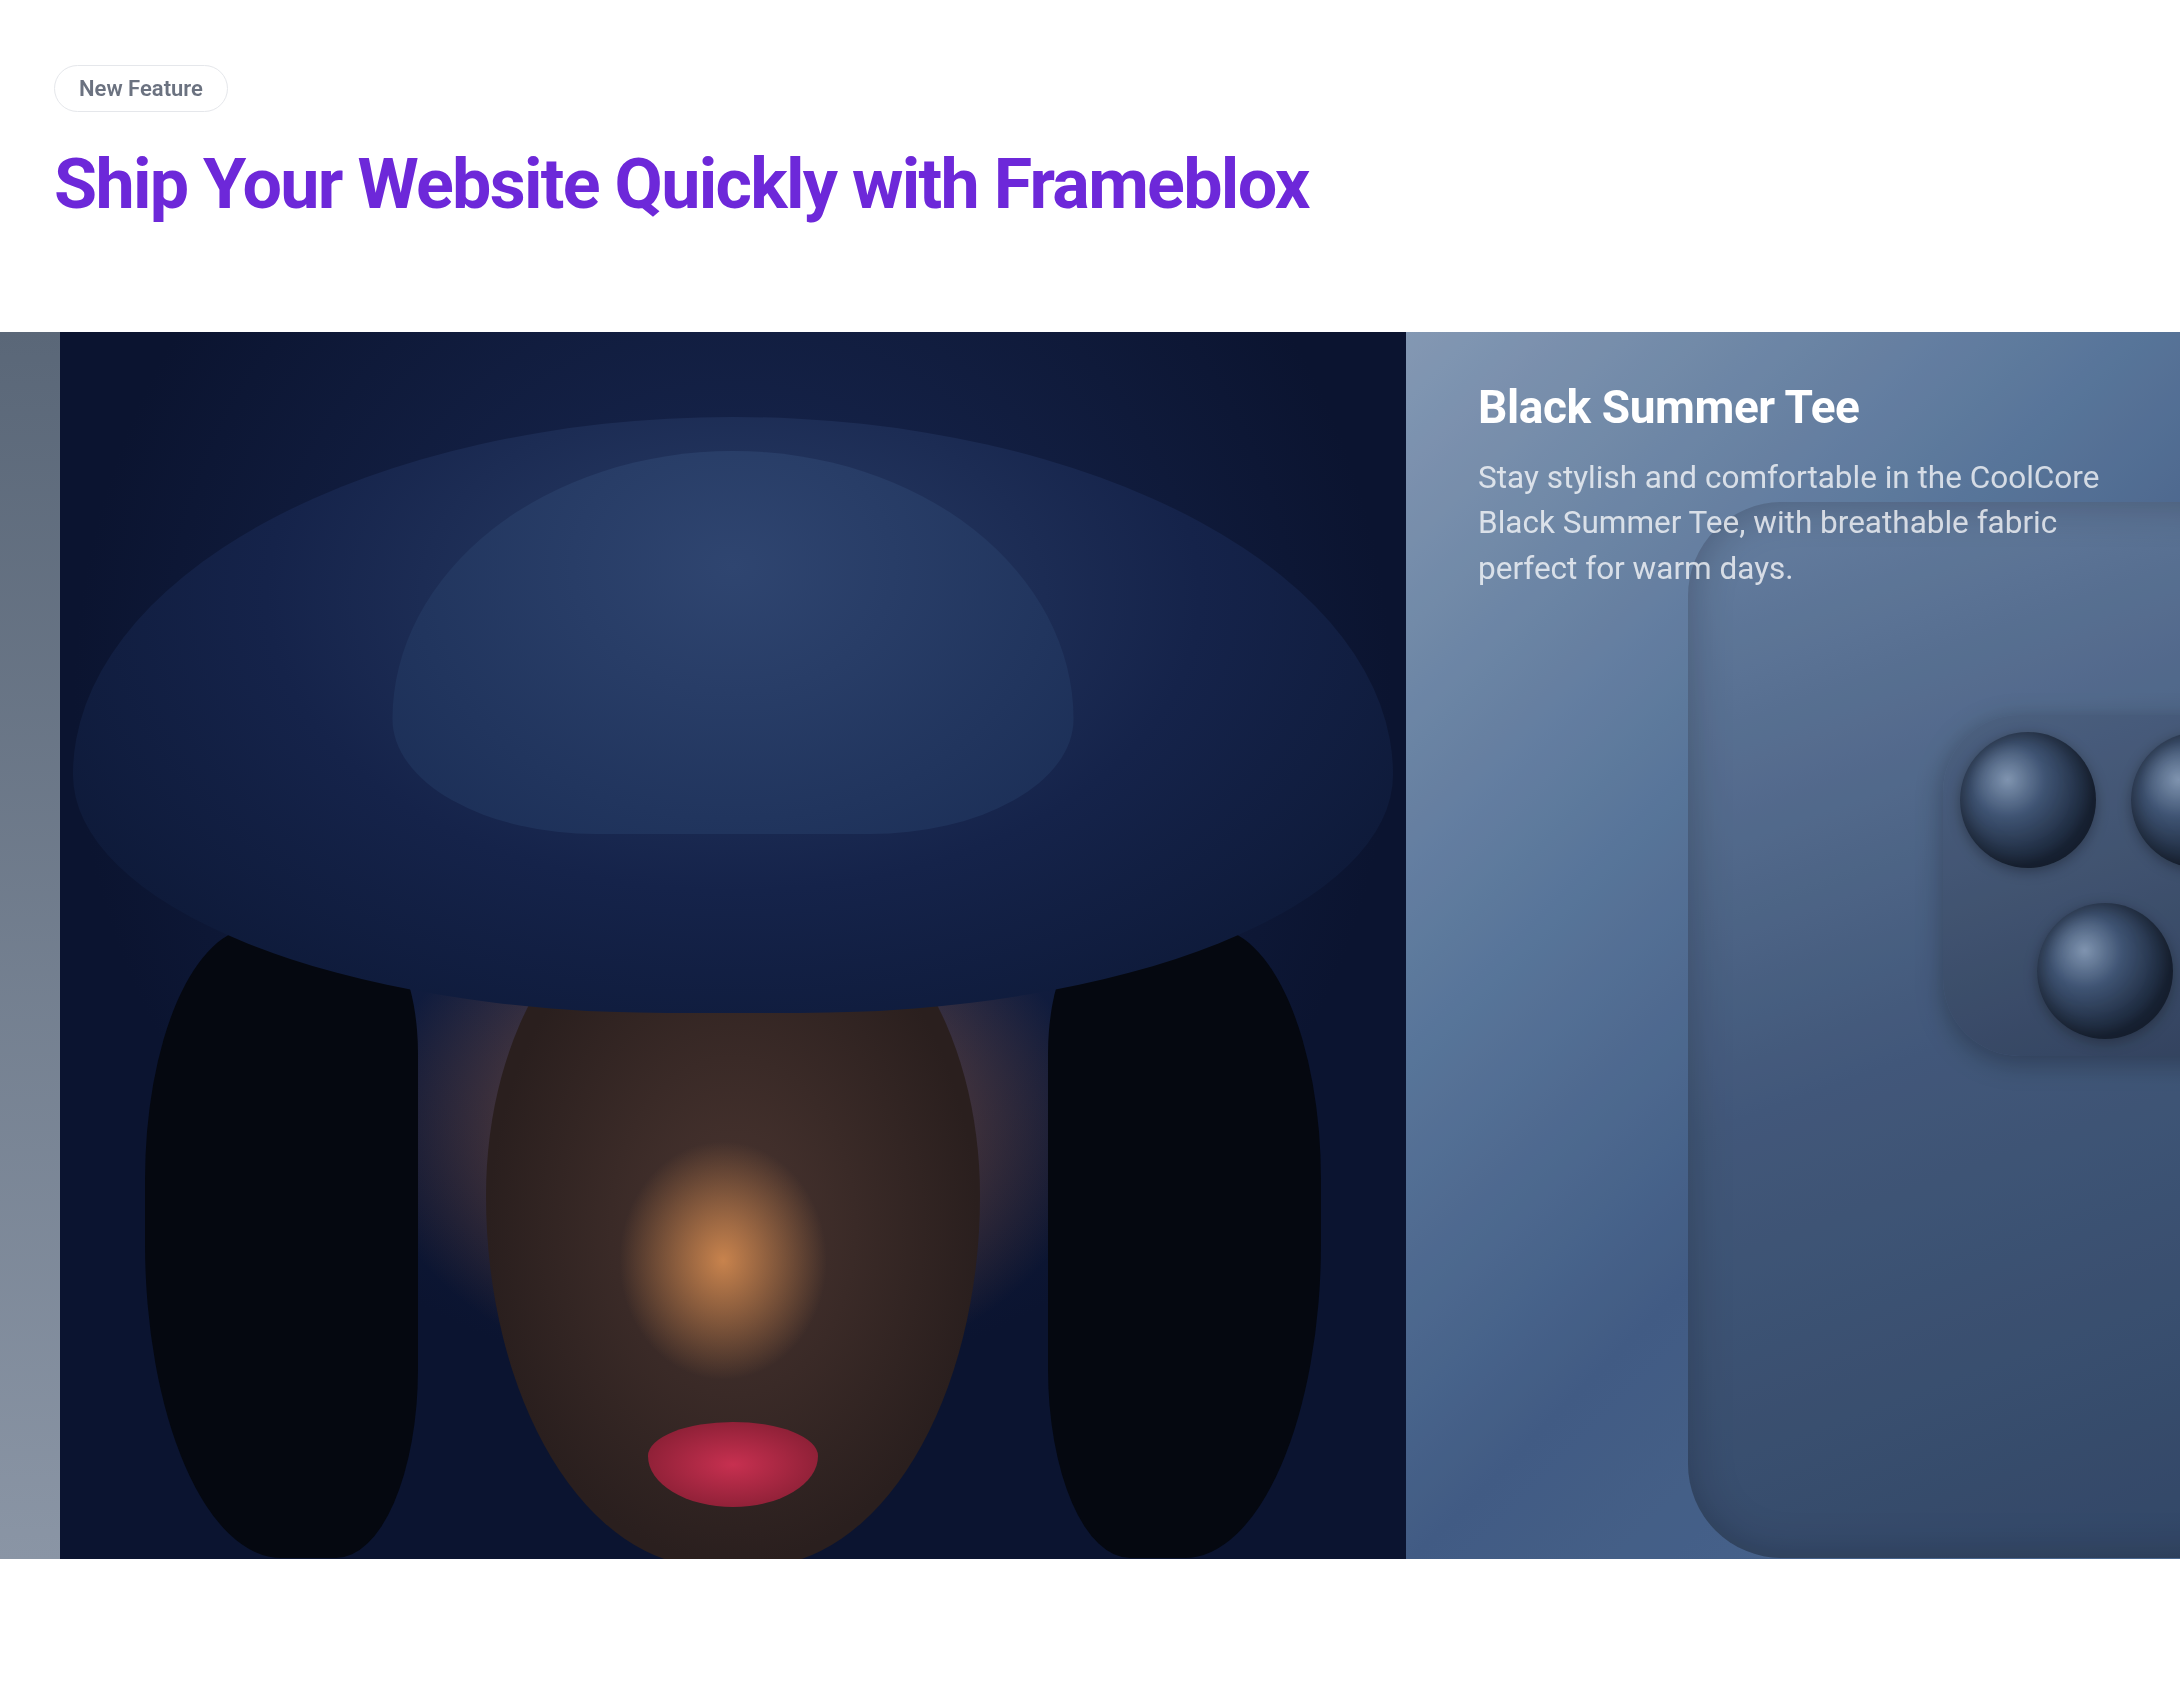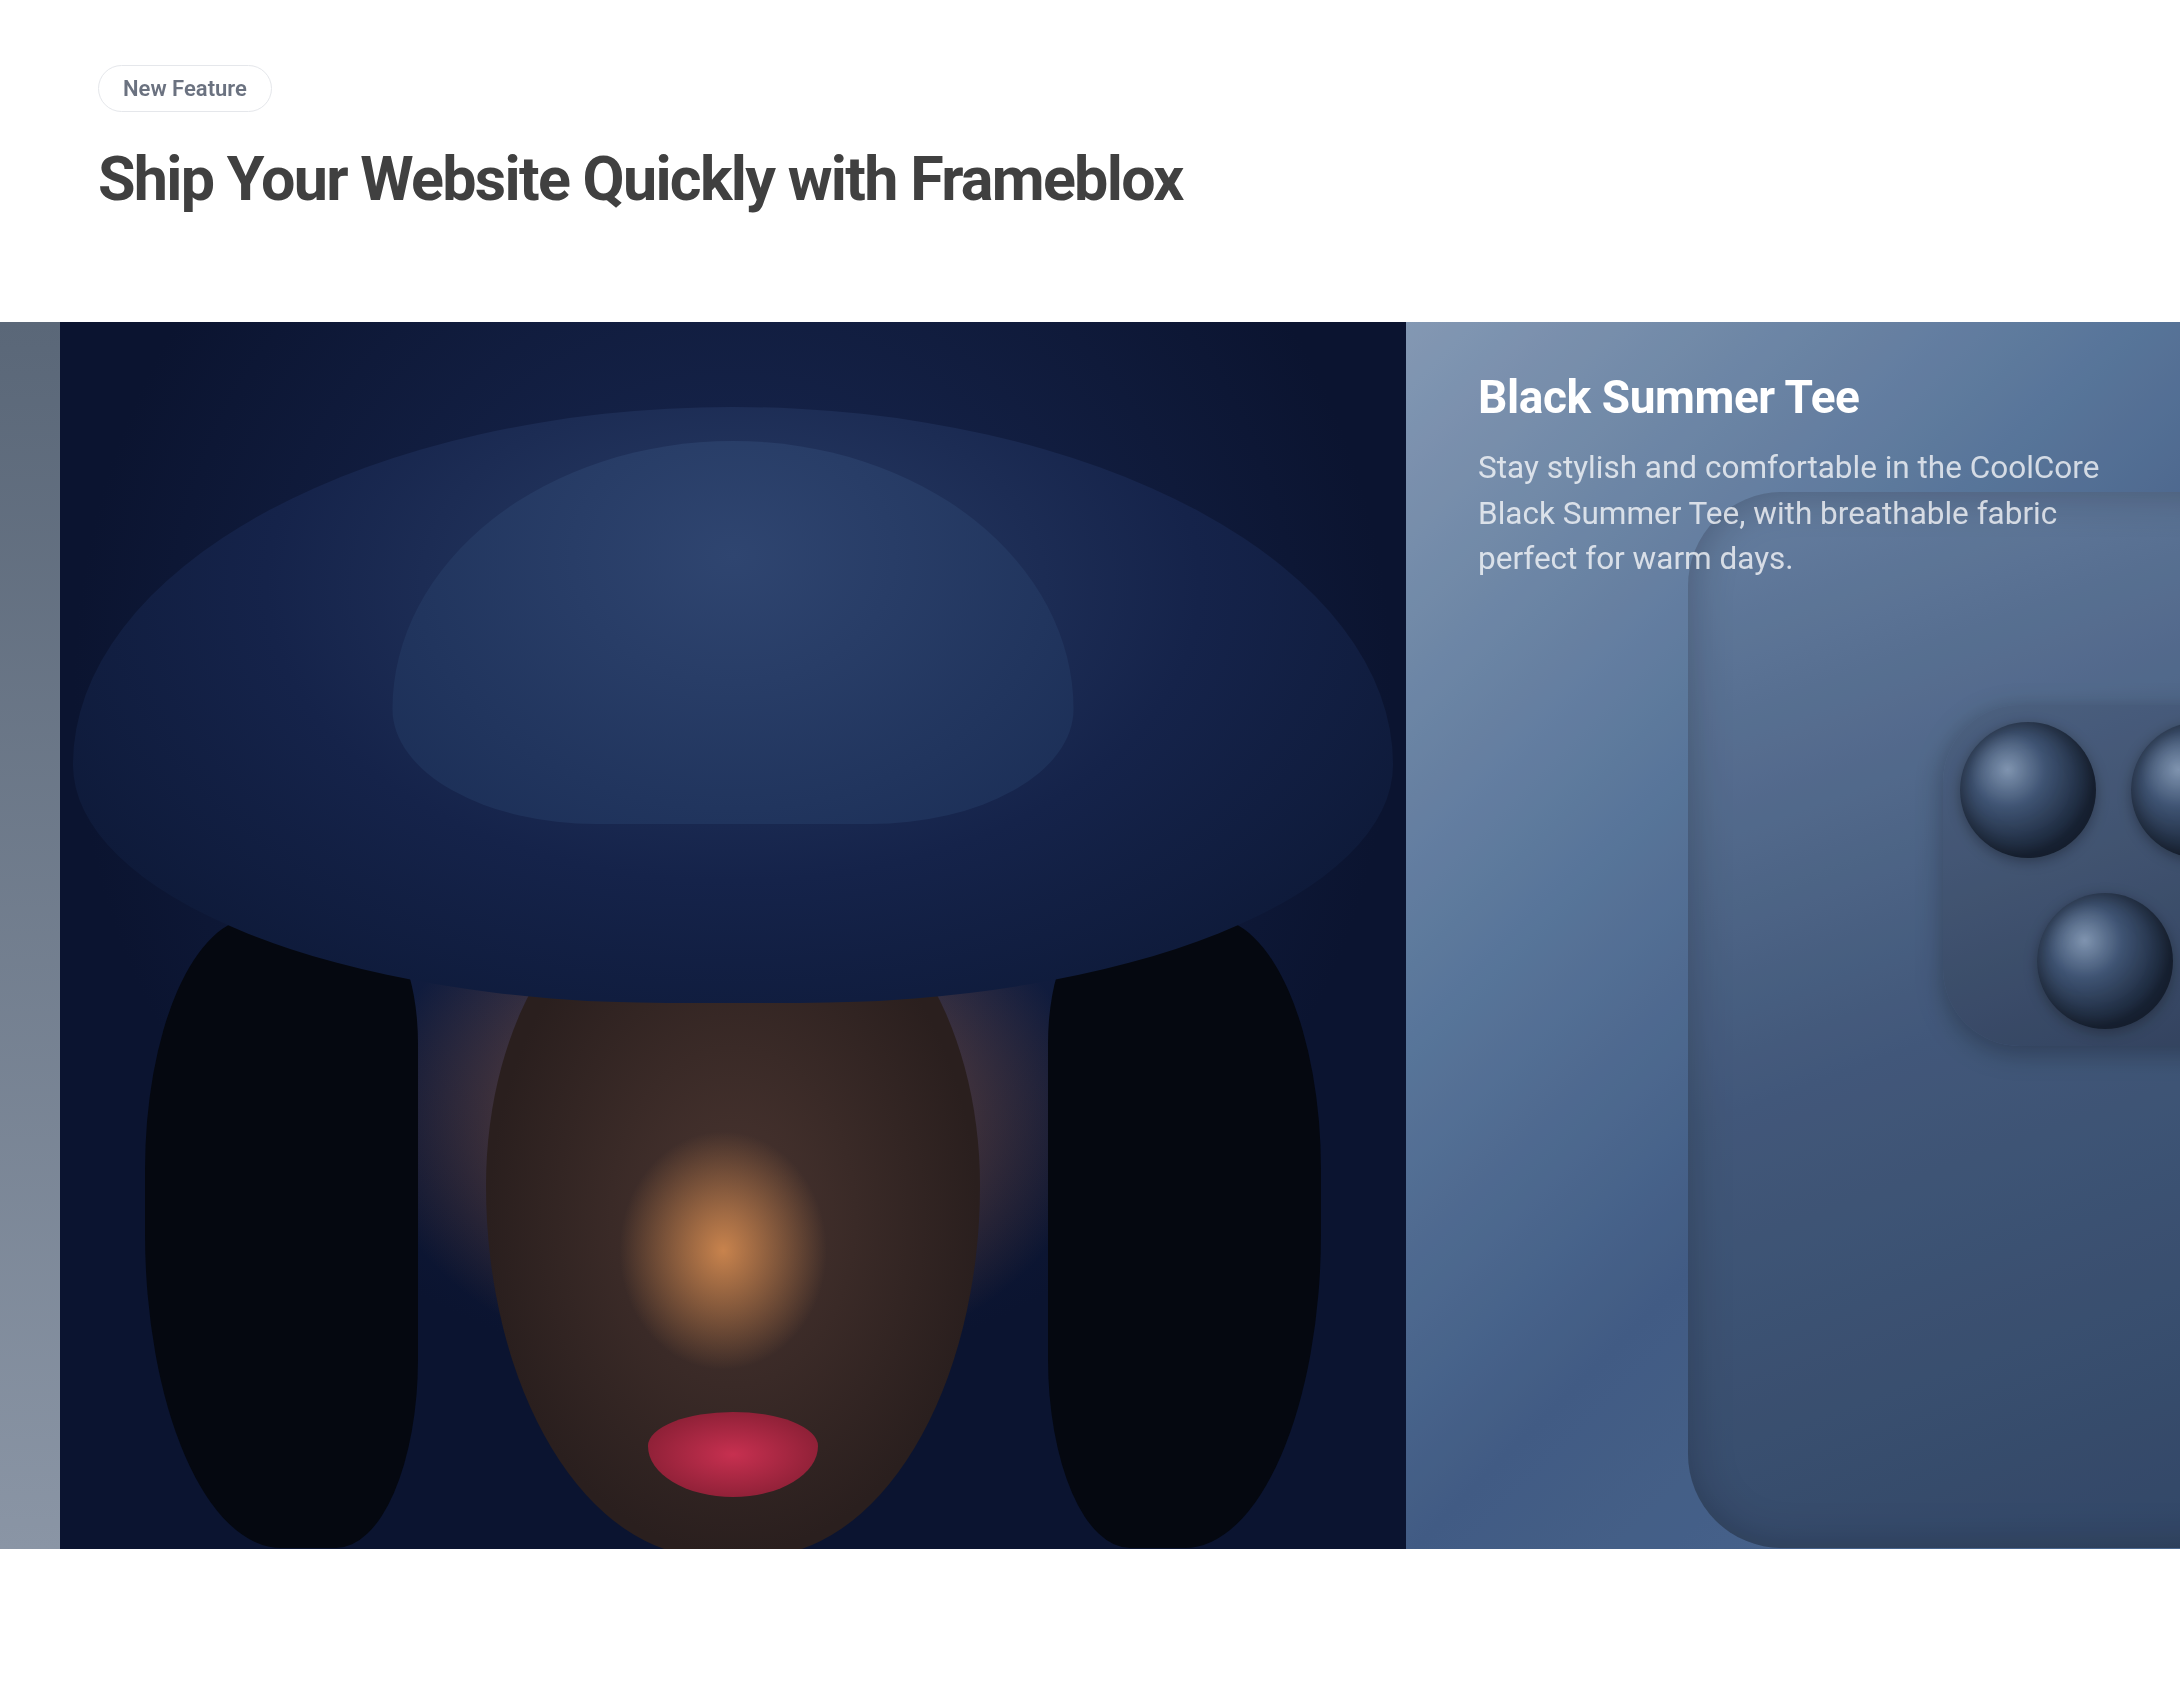--- a/index.html
+++ b/index.html
@@ -8,36 +8,36 @@
       box-sizing: border-box;
     }
     body {
       font-family: -apple-system, BlinkMacSystemFont, 'Segoe UI', Roboto, Helvetica, Arial, sans-serif;
       background: #ffffff;
       width: 2181px;
       height: 1704px;
       overflow: hidden;
     }
     .header {
-      padding: 65px 65px 68px 98px;
+      padding: 65px 65px 68px 54px;
     }
     .badge {
       display: inline-block;
       padding: 10.2px 24px;
       border: 1.3px solid #e5e7eb;
       border-radius: 851px;
       font-size: 22px;
       font-weight: 600;
       color: #6b7280;
       margin-bottom: 34px;
     }
     .title {
-      font-size: 61px;
+      font-size: 70px;
       font-weight: 700;
-      color: #404040;
+      color: #6d28d9;
       letter-spacing: -1.7px;
       line-height: 1.1;
       margin-bottom: 41px;
     }
     .subtitle {
       font-size: 37px;
       font-weight: 400;
       color: #64748b;
       line-height: 1.5;
       max-width: 1985px;

